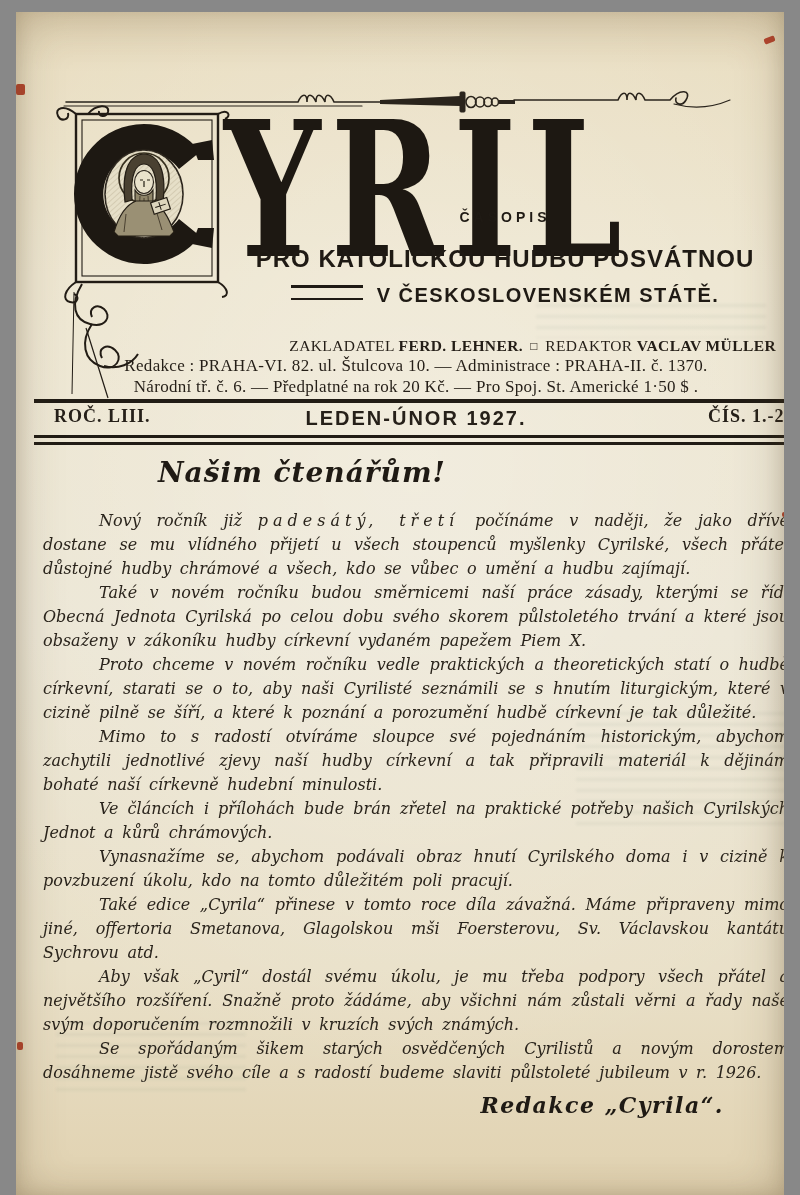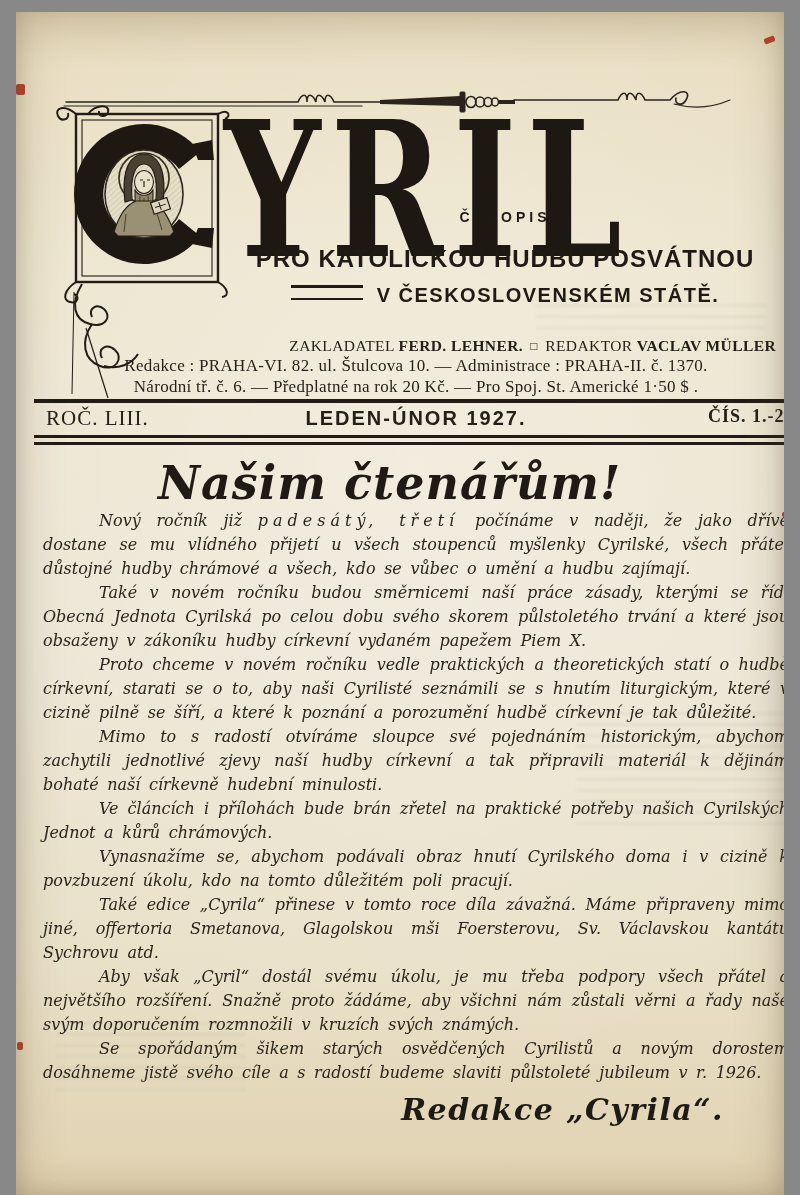--- a/index.html
+++ b/index.html
@@ -41,36 +41,36 @@
     font-size:17px;letter-spacing:.3px;color:#241e17;white-space:nowrap;}
   .addr1{top:344px;}
   .addr2{top:365px;}
 
   
   .rule{left:18px;width:764px;background:#211c15;}
   .rule-a{top:387px;height:3.5px;}
   .rule-b{top:423px;height:3px;}
   .rule-c{top:430px;height:2.5px;}
   .issue-row{left:18px;width:764px;top:394px;height:26px;}
-  .issue-vol{position:absolute;left:12px;top:0;font-family:"Liberation Serif",serif;font-weight:normal;font-size:21px;letter-spacing:1px;}
+  .issue-vol{position:absolute;left:20px;top:0;font-family:"Liberation Serif",serif;font-weight:bold;font-size:18px;letter-spacing:1px;}
   .issue-date{position:absolute;left:0;width:100%;text-align:center;top:1px;
     font-family:"Liberation Sans",sans-serif;font-weight:bold;font-size:20px;letter-spacing:2px;}
   .issue-num{position:absolute;right:8px;top:0;font-family:"Liberation Serif",serif;font-weight:bold;font-size:18px;letter-spacing:1px;}
 
   
   .article-title{
     left:30px;width:740px;top:444px;padding-left:112px;box-sizing:border-box;
-    font-weight:bold;font-style:italic;font-size:46px;letter-spacing:1px;color:#1f1a14;
+    font-weight:bold;font-style:italic;font-size:28px;letter-spacing:1px;color:#1f1a14;
   }
   .body-col{left:27px;width:746px;top:497px;font-style:italic;font-size:16px;
     line-height:24px;color:#2a241c;text-align:justify;word-spacing:3.5px;}
   .body-col p{margin:0;text-indent:56px;}
   .spaced{letter-spacing:5px;}
   .signature{left:30px;width:740px;top:1080px;text-align:right;padding-right:62px;box-sizing:border-box;
-    font-weight:bold;font-style:italic;font-size:30px;letter-spacing:1.5px;color:#1f1a14;}
+    font-weight:bold;font-style:italic;font-size:22px;letter-spacing:1.5px;color:#1f1a14;}
 
   
   .ghost{position:absolute;opacity:.06;filter:blur(1.6px);pointer-events:none;
     background:repeating-linear-gradient(180deg,#3e6457 0 3px,transparent 3px 11px);}
   .speck{position:absolute;background:#b5452e;border-radius:2px;}
 </style>
 </head>
 <body>
 
 <div class="page">

